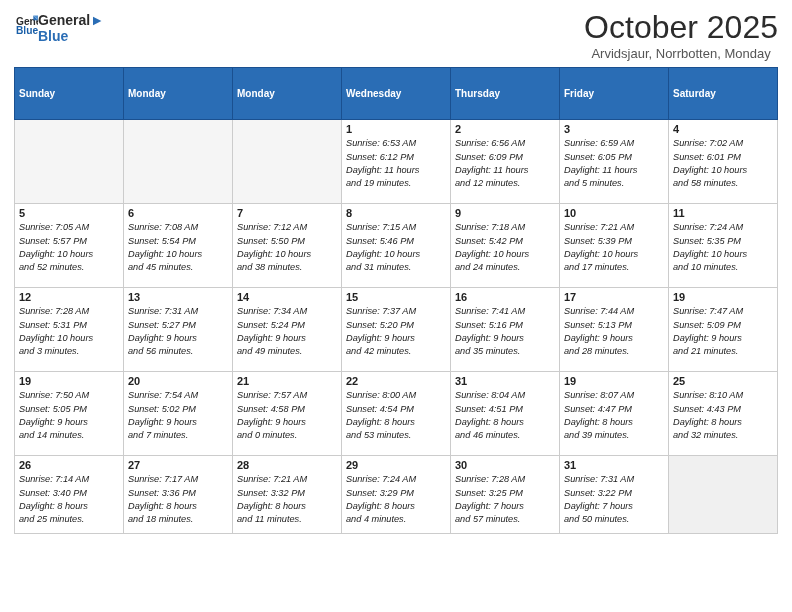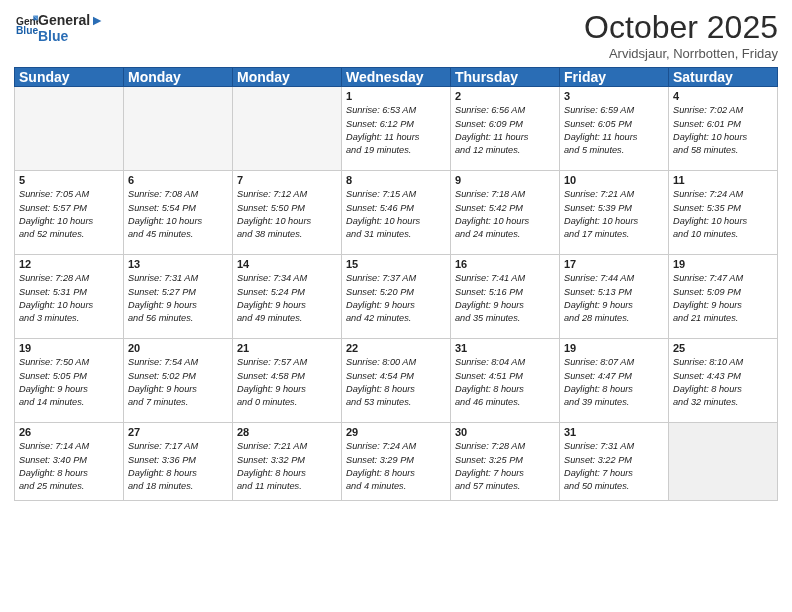--- a/index.html
+++ b/index.html
@@ -24,44 +24,44 @@
       display: flex;
       align-items: center;
       gap: 0;
     }
     .logo-icon {
       width: 22px;
       height: 22px;
       margin-left: 2px;
     }
     .title-block {
-      text-align: right;
+      text-align: center;
     }
     .month-title {
       font-size: 32px;
       font-weight: 300;
       color: #2c2c2c;
       line-height: 1.1;
     }
     .subtitle {
       font-size: 13px;
       color: #555;
       margin-top: 1px;
     }
     table {
       width: 100%;
       border-collapse: collapse;
       table-layout: fixed;
     }
     thead th {
       background: #2a6db5;
       color: #fff;
-      font-size: 14px;
+      font-size: 10px;
       font-weight: bold;
-      padding: 1px 4px;
+      padding: 20px 4px;
       text-align: left;
       border: 1px solid #1a5090;
     }
     td {
       border: 1px solid #ccc;
       vertical-align: top;
       padding: 3px 4px;
       font-size: 9.2px;
       color: #222;
       height: 84px;
@@ -103,21 +103,21 @@
           <polygon points="22,2 28,2 28,8" fill="#5090d0"></polygon>
         </svg>
       </div>
       <div style="line-height:1.15; margin-top:2px;">
         <div style="font-size:14px;font-weight:bold;color:#2c2c2c;">General<span style="color:#2a6db5;">►</span></div>
         <div style="font-size:14px;font-weight:bold;color:#2a6db5;">Blue</div>
       </div>
     </div>
     <div class="title-block">
       <div class="month-title">October 2025</div>
-      <div class="subtitle">Arvidsjaur, Norrbotten, Friday</div>
+      <div class="subtitle">Arvidsjaur, Norrbotten, Monday</div>
     </div>
   </div>
 
   <table>
     <thead>
       <tr>
       <th>Sunday</th>
           <th>Monday</th>
           <th>Monday</th>
           <th>Wednesday</th>

